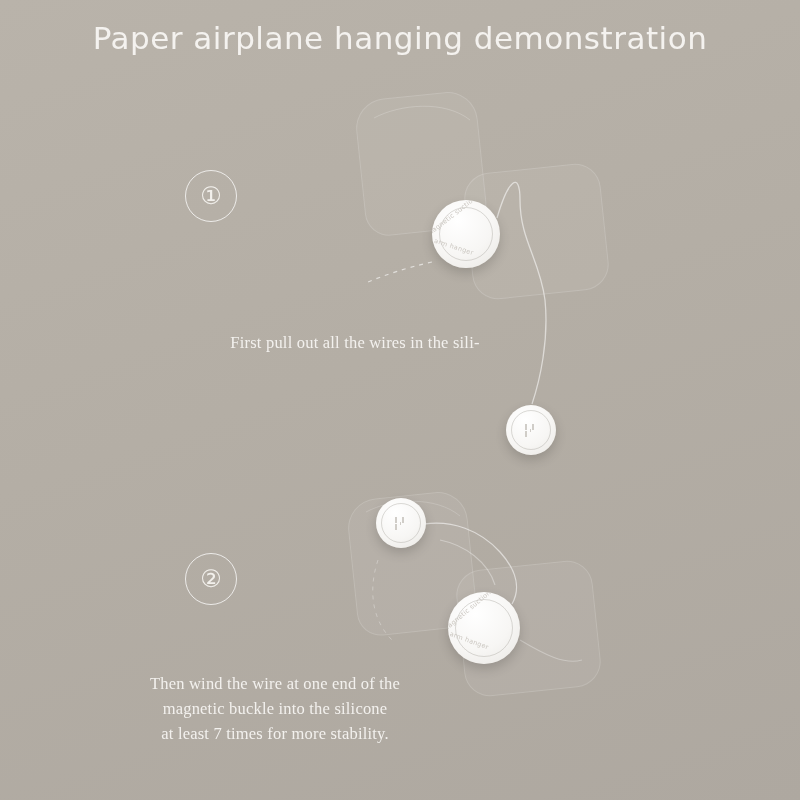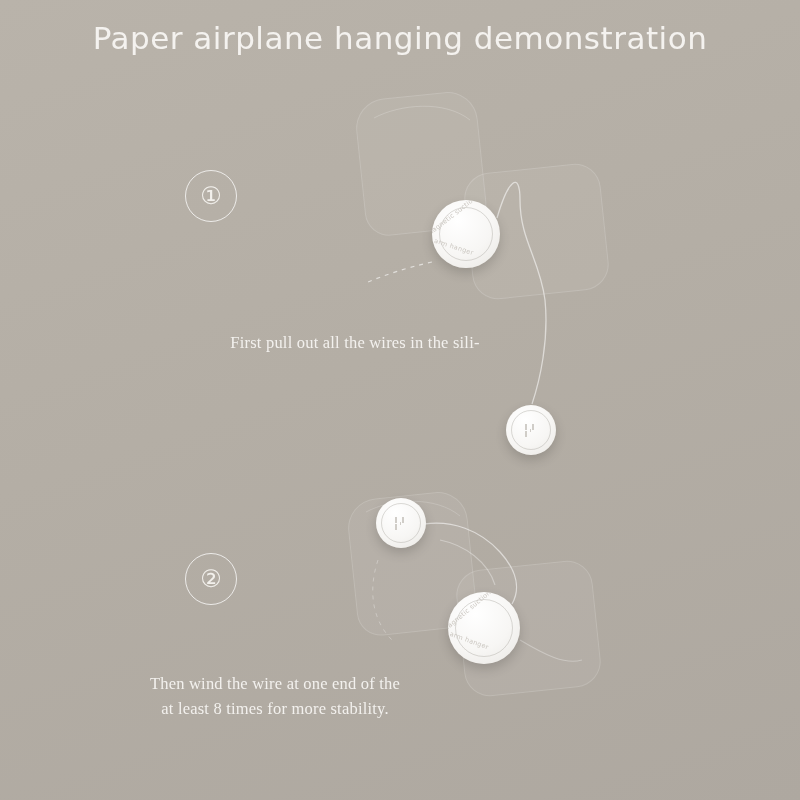--- a/index.html
+++ b/index.html
@@ -193,16 +193,17 @@
     <div class="puck small-puck-2">
       <div class="puck-ring" style="left:5px;top:5px;right:5px;bottom:5px;"></div>
       <div class="qr"></div>
     </div>
   </div>
 
   <div class="badge badge-2">②</div>
 
   <div class="caption caption-2">
     <div>Then wind the wire at one end of the</div>
-    <div>at least 8 times for more stability.</div>
+    <div>magnetic buckle into the silicone</div>
+    <div>at least 7 times for more stability.</div>
   </div>
 
 </div>
 
 </body></html>

